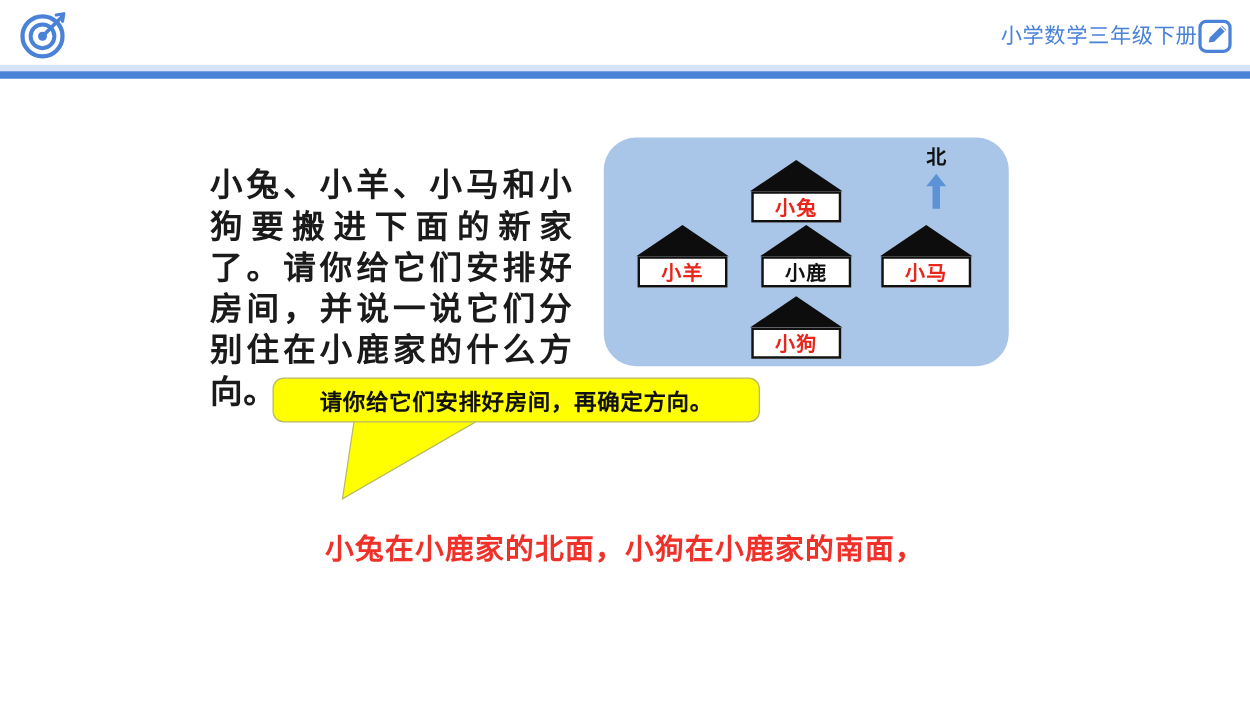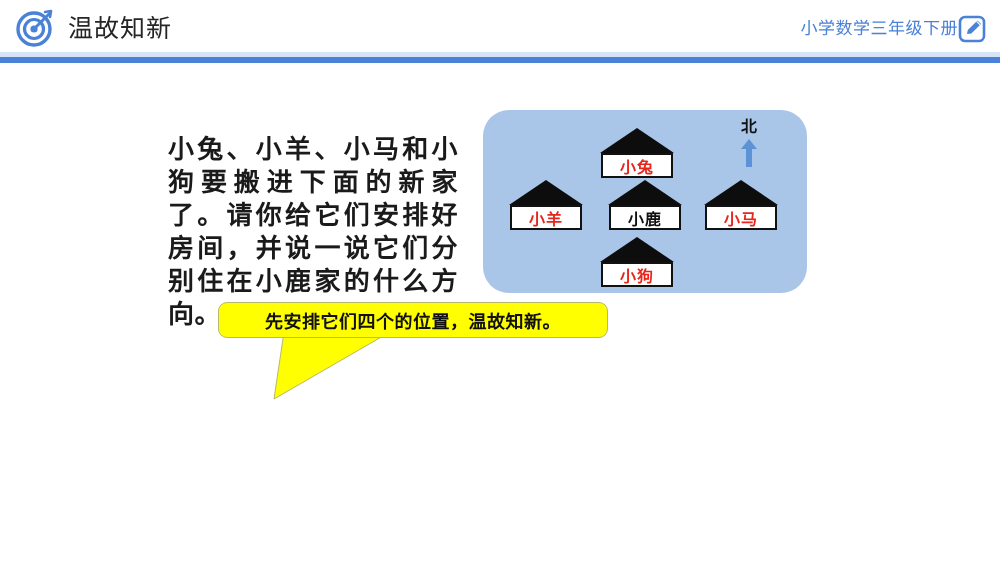--- a/index.html
+++ b/index.html
@@ -196,21 +196,20 @@
     <div class="header-left">
       <span class="target-icon">
         <svg class="target-icon" viewBox="0 0 40 40" xmlns="http://www.w3.org/2000/svg">
           <circle cx="18" cy="21" r="16" fill="none" stroke="#4a82d8" stroke-width="3.4"></circle>
           <circle cx="18" cy="21" r="9.5" fill="none" stroke="#4a82d8" stroke-width="3.2"></circle>
           <circle cx="18" cy="21" r="3.6" fill="#4a82d8"></circle>
           <path d="M17 22 L34 5" stroke="#4a82d8" stroke-width="3" stroke-linecap="round" fill="none"></path>
           <path d="M29 4 L35 3 L34 9" fill="none" stroke="#4a82d8" stroke-width="2.6" stroke-linejoin="round" stroke-linecap="round"></path>
         </svg>
       </span>
-      <span class="header-title">温故知新</span>
     </div>
 
     <div class="header-right">
       <span class="header-sub">小学数学三年级下册</span>
       <span class="pencil-icon">
         <svg class="pencil-icon" viewBox="0 0 28 28" xmlns="http://www.w3.org/2000/svg">
           <rect x="2" y="2" width="24" height="24" rx="5" ry="5" fill="none" stroke="#4a82d8" stroke-width="2.6"></rect>
           <path d="M9 19 L9.8 15 L19.5 5.4 L23 8.9 L13.3 18.4 Z" fill="#4a82d8"></path>
           <path d="M18.6 6.3 L22.1 9.8" stroke="#ffffff" stroke-width="1.1"></path>
         </svg>
@@ -269,20 +268,21 @@
       </div>
     </div>
 
   </div>
 
   <div class="callout-wrap">
     <svg class="callout-tail" width="392" height="100" viewBox="0 0 392 100" xmlns="http://www.w3.org/2000/svg">
       <path d="M66 30 L172 30 L56 97 Z" fill="#ffff00" stroke="#b8b86a" stroke-width="1"></path>
     </svg>
     <div class="callout-bubble">
-      <span class="callout-text">先安排它们四个的位置，温故知新。</span>
+      <span class="callout-text">请你给它们安排好房间，再确定方向。</span>
     </div>
   </div>
 
   <div class="answers">
+    <div class="answer-line">小兔在小鹿家的北面，小狗在小鹿家的南面，</div>
   </div>
 
 </div>
 
 </body></html>

